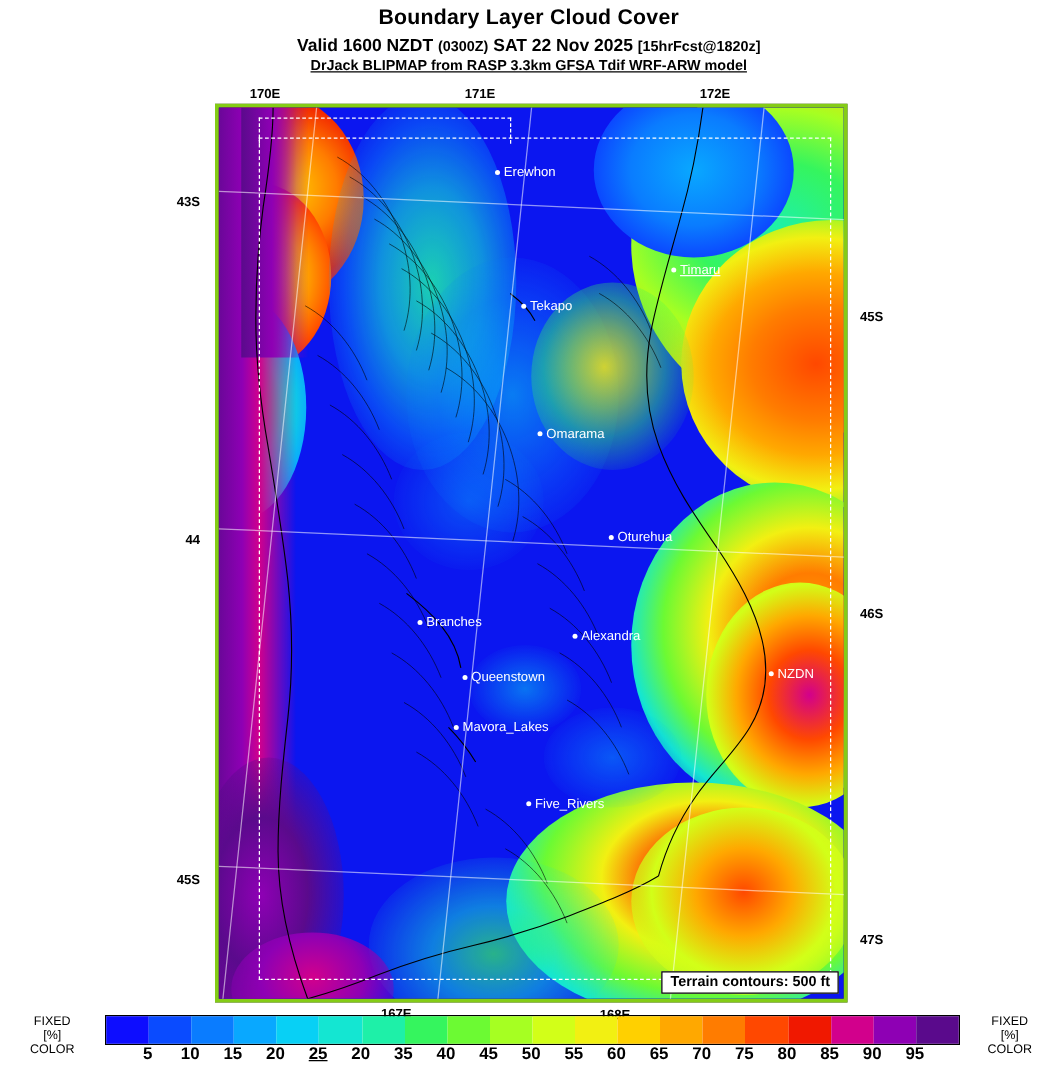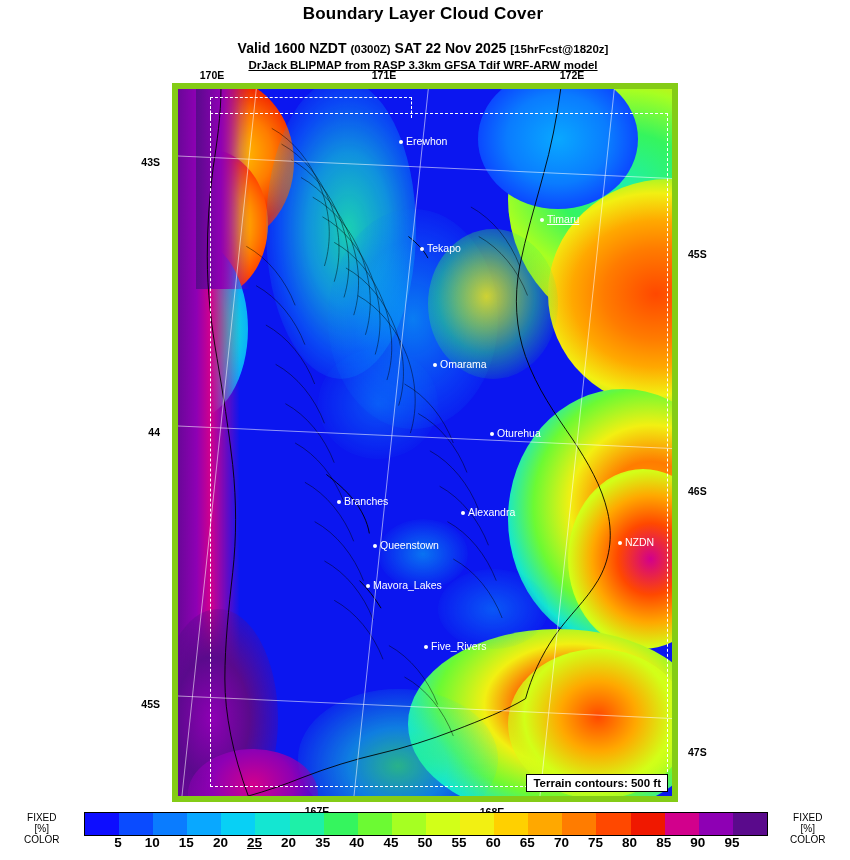--- a/index.html
+++ b/index.html
@@ -1,27 +1,27 @@
 <!DOCTYPE html>
 <html><head>
 <meta charset="utf-8">
 <style>
   html,body{margin:0;padding:0;background:#ffffff;}
   body{width:850px;height:860px;font-family:"Liberation Sans",sans-serif;color:#000;position:relative;overflow:hidden;}
 
   
   .titles{position:absolute;left:0;top:0;width:846px;text-align:center;}
   .t1{font-size:17px;font-weight:bold;letter-spacing:.2px;margin-top:4px;}
-  .t2{font-size:14px;font-weight:bold;margin-top:16px;}
+  .t2{font-size:14px;font-weight:bold;margin-top:4px;}
   .t2 .sub{font-size:11.5px;font-weight:bold;}
   .t3{font-size:11.5px;font-weight:bold;margin-top:3px;text-decoration:underline;}
 
   
   #mapwrap{position:absolute;left:172px;top:83px;width:506px;height:719px;}
-  #map{position:absolute;inset:0;border:6px solid #84cc16;overflow:hidden;background:#404040;}
+  #map{position:absolute;inset:0;border:3px solid #84cc16;overflow:hidden;background:#404040;}
 
   .layer{position:absolute;inset:0;}
 
   
   .sea{background:#0b16f0;}
 
   
   .g{position:absolute;border-radius:50%;filter:blur(0px);}
 
   
@@ -189,21 +189,21 @@
 
     <div class="city" style="left:221px;top:46px;">
       <span class="dot"></span><span>Erewhon</span>
     </div>
     <div class="city" style="left:362px;top:124px;text-decoration:underline;">
       <span class="dot"></span><span>Timaru</span>
     </div>
     <div class="city" style="left:242px;top:153px;">
       <span class="dot"></span><span>Tekapo</span>
     </div>
-    <div class="city" style="left:255px;top:269px;text-align:center;">
+    <div class="city" style="left:255px;top:255px;text-align:center;">
       <span class="dot"></span><span>Omarama</span>
     </div>
     <div class="city" style="left:312px;top:338px;">
       <span class="dot"></span><span>Oturehua</span>
     </div>
     <div class="city" style="left:159px;top:406px;">
       <span class="dot"></span><span>Branches</span>
     </div>
     <div class="city" style="left:283px;top:417px;">
       <span class="dot"></span><span>Alexandra</span>

